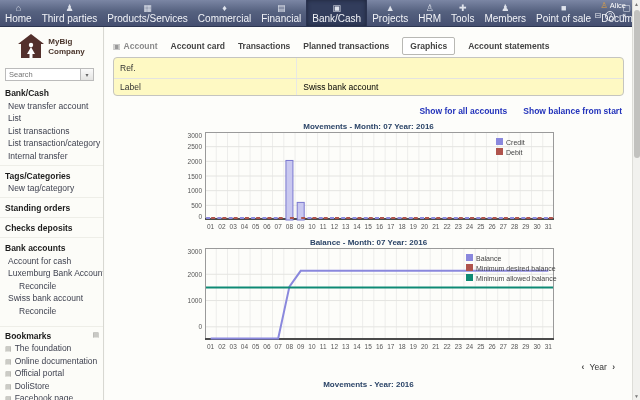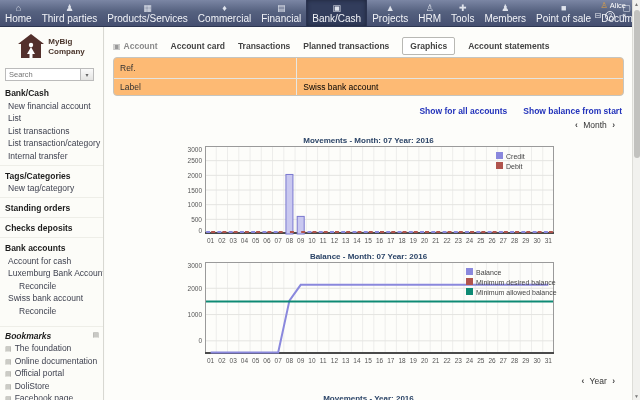--- a/index.html
+++ b/index.html
@@ -39,35 +39,35 @@
   .searchbox input { width:76px; height:13px; font-size:7.5px; border:1px solid #bbb; padding:0 3px;
     font-family:inherit; color:#444; background:#fff; }
   .searchbox button { width:13px; height:13px; border:1px solid #bbb; border-left:none; background:linear-gradient(#fafafa,#e4e4e2);
     font-size:6px; color:#666; cursor:pointer; padding:0; }
   .side-sec { padding:0 0 0 5px; border-top:1px solid #eeeee8; margin-top:4px; padding-top:3px; }
   .side-sec:first-child { border-top:none; margin-top:2px; }
   .side-head { font-weight:bold; color:#1d1d1d; margin:2px 0 2px; }
   .side-item { margin:2.5px 0 2.5px 3px; cursor:pointer; white-space:nowrap; }
   .side-item.ind { margin-left:14px; }
   .bookmarks { margin-top:10px; border-top:1px solid #eeeee8; padding:4px 4px 0 5px; }
-  .bm-head { display:flex; font-weight:bold; color:#1d1d1d; margin-bottom:2px;font-style:italic; }
+  .bm-head { display:flex; font-weight:bold; color:#1d1d1d; margin-bottom:2px; }
   .bm-head .sp { flex:1; }
   .bm-head-ico { color:#9a9a96; font-size:7px; cursor:pointer; }
   .bm-item { margin:2.5px 0; cursor:pointer; white-space:nowrap; }
   .bm-ico { color:#a0a09a; font-size:7px; margin-right:3px; }
 
   
   .content { position:absolute; top:27px; left:105px; right:8px; bottom:0; background:#fdfdfa; overflow:hidden; }
   .tabsrow { display:flex; align-items:center; margin:10px 8px 0; gap:13px; font-size:8.5px; }
   .ctx { color:#8a8a8a; font-weight:bold; display:flex; align-items:center; gap:3px; }
   .ctx-ico { font-size:8px; color:#9a9a9a; }
   .tab { font-weight:bold; color:#444; cursor:pointer; padding:3px 0; white-space:nowrap; }
   .tab.active { border:1px solid #b8b8b4; background:#fff; padding:3px 7px; border-radius:2px; }
 
-  .card { margin:2px 8px 0; border:1px solid #c5c5c0; border-radius:4px; background:#fdba74; font-size:8.5px; }
+  .card { margin:2px 8px 0; border:1px solid #c5c5c0; border-radius:4px; background:#fef9c3; font-size:8.5px; }
   .crow { display:flex; align-items:center; border-bottom:1px solid #e4e4e0; min-height:21px; }
   .crow.last { border-bottom:none; min-height:16px; }
   .clabel { width:36%; padding:2px 6px; color:#333; border-right:1px solid #e8e8e4; align-self:stretch; display:flex; align-items:center; }
   .cval { flex:1; padding:2px 6px; display:flex; align-items:center; }
   .refval { font-size:12px; font-weight:bold; color:#7d4033; }
   .cval .sp { flex:1; }
   .backlink { color:#1b2cb0; font-weight:bold; cursor:pointer; text-decoration:none; margin-right:6px; white-space:nowrap; }
   .navbtn { width:16px; height:13px; font-size:7px; color:#555; border:1px solid #b0b0ac; border-radius:3px;
     background:linear-gradient(#fafaf8,#e6e6e2); margin-left:3px; cursor:pointer; line-height:1; }
 
@@ -179,21 +179,21 @@
         <div>Company</div>
       </div>
     </div>
     <div class="searchbox">
       <input type="text" placeholder="Search" style="">
       <button>▾</button>
     </div>
     <div id="sidenav">
         <div class="side-sec">
           <div class="side-head">Bank/Cash</div>
-          <div class="side-item">New financial account</div>
+          <div class="side-item">New transfer account</div>
           <div class="side-item">List</div>
           <div class="side-item">List transactions</div>
           <div class="side-item">List transaction/category</div>
           <div class="side-item">Internal transfer</div>
         </div>
         <div class="side-sec">
           <div class="side-head">Tags/Categories</div>
           <div class="side-item">New tag/category</div>
         </div>
         <div class="side-sec">
@@ -247,25 +247,20 @@
       <div class="crow last">
         <div class="clabel">Label</div>
         <div class="cval">
             <span>Swiss bank account</span>
           </div>
       </div>
     </div>
 
     <div class="actions" id="actionlinks"><a class="action-link">Show for all accounts</a><a class="action-link">Show balance from start</a></div>
 
-    <div class="right-nav">
-      <span class="nav-arrow">‹</span>
-      <span class="nav-label">Month</span>
-      <span class="nav-arrow">›</span>
-    </div>
 
     <div class="chart">
       <div class="chart-title">Movements - Month: 07 Year: 2016</div>
       <div id="chartsvg0">
           <svg width="376" height="100">
             <line x1="35.25806451612903" x2="35.25806451612903" y1="1" y2="87" stroke="#ededeb"></line>
             <text x="29.629032258064516" y="97" text-anchor="middle" class="cat">01</text>
             <line x1="46.516129032258064" x2="46.516129032258064" y1="1" y2="87" stroke="#ededeb"></line>
             <text x="40.88709677419355" y="97" text-anchor="middle" class="cat">02</text>
             <line x1="57.774193548387096" x2="57.774193548387096" y1="1" y2="87" stroke="#ededeb"></line>

